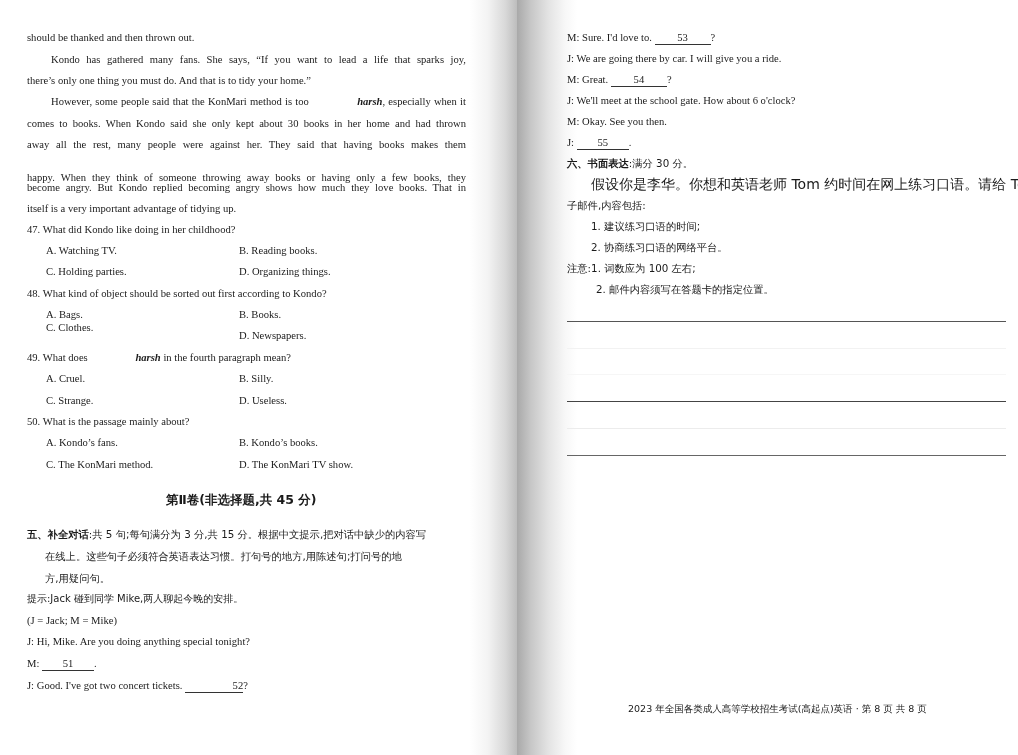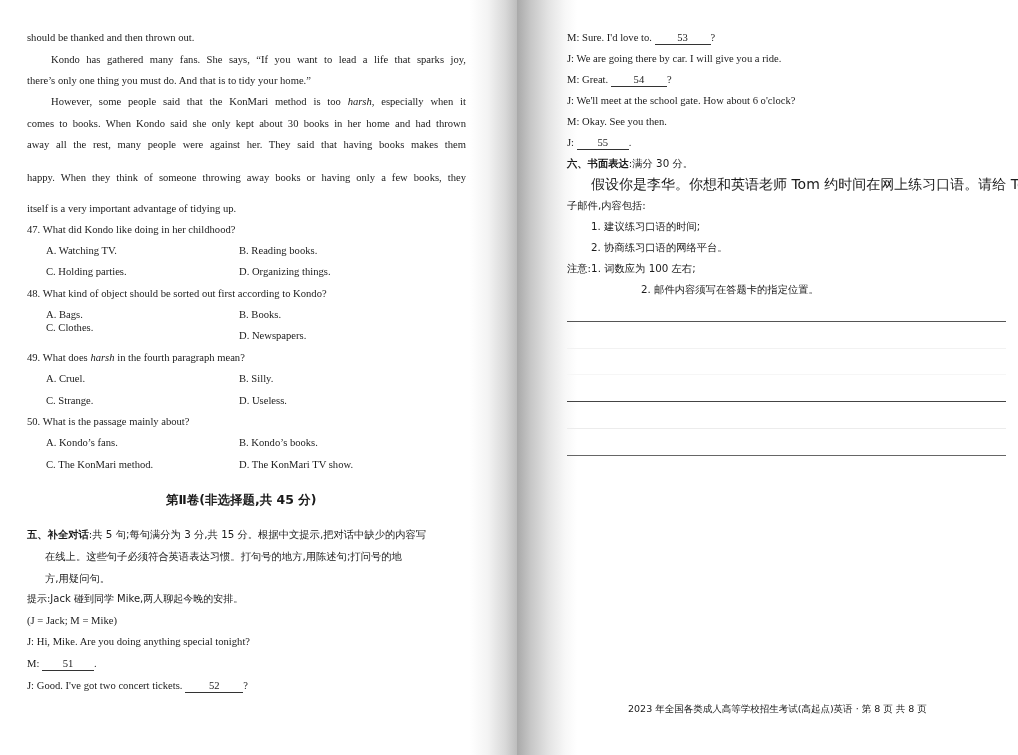--- a/index.html
+++ b/index.html
@@ -5,40 +5,41 @@
   html, body { margin:0; padding:0; }
   body { width:1018px; height:755px; overflow:hidden; background:#fff; position:relative;
          font-family:"Liberation Serif","DejaVu Serif",serif; color:#1a1a1a; }
   .page { position:absolute; top:0; height:755px; }
   #left-page { left:0; width:625px;
     background:linear-gradient(to right,#ffffff 0px,#ffffff 470px,#f3f3f3 488px,#d9d9d9 505px,#bdbdbd 517px); }
   #right-page { left:517px; width:501px;
     background:linear-gradient(to right,#a9a9a9 0px,#c7c7c7 14px,#e4e4e4 32px,#f7f7f7 48px,#ffffff 60px); }
   .ln { position:absolute; font-size:10.6px; white-space:nowrap; line-height:14px; }
   .just { text-align:justify; text-align-last:justify; white-space:normal; }
-  .bi { font-weight:normal; font-style:italic; }
+  .bi { font-weight:bold; font-style:italic;margin-left:45px; }
   .blank { display:inline-block; border-bottom:1px solid #333; text-align:center; width:52px; line-height:12px; }
   .opt { position:absolute; font-size:10.6px; white-space:nowrap; line-height:14px; }
   .sec-title { position:absolute; font-weight:bold; font-size:12.5px; white-space:nowrap; }
   .cn { font-family:"DejaVu Sans",sans-serif; }
   .footer { position:absolute; font-size:9.5px; white-space:nowrap; }
   .rule { position:absolute; left:567px; width:439px; }
 </style>
 </head>
 <body>
 
 <div id="left-page" class="page">
 
   <div class="ln" style="left:27px;top:31px;">should be thanked and then thrown out.</div>
   <div class="ln just" style="left:51px;top:53px;width:415px;">Kondo has gathered many fans. She says, “If you want to lead a life that sparks joy,</div>
   <div class="ln" style="left:27px;top:74px;">there’s only one thing you must do. And that is to tidy your home.”</div>
   <div class="ln just" style="left:51px;top:95px;width:415px;"><span>However, some people said that the KonMari method is too</span> <span class="bi">harsh</span><span>, especially when it</span></div>
   <div class="ln just" style="left:27px;top:117px;width:439px;">comes to books. When Kondo said she only kept about 30 books in her home and had thrown</div>
   <div class="ln just" style="left:27px;top:138px;width:439px;">away all the rest, many people were against her. They said that having books makes them</div>
   <div class="ln just" style="left:27px;top:160px;width:439px;margin-top:11px;">happy. When they think of someone throwing away books or having only a few books, they</div>
+  <div class="ln just" style="left:27px;top:181px;width:439px;">become angry. But Kondo replied becoming angry shows how much they love books. That in</div>
   <div class="ln" style="left:27px;top:202px;">itself is a very important advantage of tidying up.</div>
 
   <div class="ln" style="left:27px;top:223px;"><span>47.</span> <span>What did Kondo like doing in her childhood?</span></div>
   <div class="opt" style="left:46px;top:244px;">A. Watching TV.</div>
   <div class="opt" style="left:239px;top:244px;">B. Reading books.</div>
   <div class="opt" style="left:46px;top:265px;">C. Holding parties.</div>
   <div class="opt" style="left:239px;top:265px;">D. Organizing things.</div>
 
   <div class="ln" style="left:27px;top:287px;text-align:center;"><span>48.</span> <span>What kind of object should be sorted out first according to Kondo?</span></div>
   <div class="opt" style="left:46px;top:308px;">A. Bags.</div>
@@ -60,40 +61,40 @@
 
   <div class="sec-title cn" style="left:166px;top:492px;">第Ⅱ卷(非选择题,共 45 分)</div>
 
   <div class="ln cn" style="left:27px;top:527px;font-size:10.3px;"><b>五、补全对话</b><span>:共 5 句;每句满分为 3 分,共 15 分。根据中文提示,把对话中缺少的内容写</span></div>
   <div class="ln cn" style="left:45px;top:549px;font-size:10.3px;">在线上。这些句子必须符合英语表达习惯。打句号的地方,用陈述句;打问号的地</div>
   <div class="ln cn" style="left:45px;top:571px;font-size:10.3px;">方,用疑问句。</div>
   <div class="ln cn" style="left:27px;top:592px;font-size:10px;">提示:Jack 碰到同学 Mike,两人聊起今晚的安排。</div>
   <div class="ln" style="left:27px;top:614px;">(J = Jack; M = Mike)</div>
   <div class="ln" style="left:27px;top:635px;"><span>J:</span> <span>Hi, Mike. Are you doing anything special tonight?</span></div>
   <div class="ln" style="left:27px;top:657px;"><span>M:</span> <span class="blank">51</span><span>.</span></div>
-  <div class="ln" style="left:27px;top:679px;"><span>J:</span> <span>Good. I've got two concert tickets.</span> <span class="blank" style="width:58px;">52</span><span>?</span></div>
+  <div class="ln" style="left:27px;top:679px;"><span>J:</span> <span>Good. I've got two concert tickets.</span> <span class="blank" style="width:58px;text-align:right;">52</span><span>?</span></div>
 
 </div>
 
 <div id="right-page" class="page"></div>
 
 <div class="ln" style="left:567px;top:31px;"><span>M:</span> <span>Sure. I'd love to.</span> <span class="blank" style="width:56px;">53</span><span>?</span></div>
 <div class="ln" style="left:567px;top:52px;"><span>J:</span> <span>We are going there by car. I will give you a ride.</span></div>
 <div class="ln" style="left:567px;top:73px;"><span>M:</span> <span>Great.</span> <span class="blank" style="width:56px;">54</span><span>?</span></div>
 <div class="ln" style="left:567px;top:94px;"><span>J:</span> <span>We'll meet at the school gate. How about 6 o'clock?</span></div>
 <div class="ln" style="left:567px;top:115px;"><span>M:</span> <span>Okay. See you then.</span></div>
 <div class="ln" style="left:567px;top:136px;"><span>J:</span> <span class="blank">55</span><span>.</span></div>
 
 <div class="ln cn" style="left:567px;top:156px;font-size:10.3px;"><b>六、书面表达</b><span>:满分 30 分。</span></div>
 <div class="ln cn" style="left:591px;top:177px;font-size:14px;">假设你是李华。你想和英语老师 Tom 约时间在网上练习口语。请给 Tom 写一封电</div>
 <div class="ln cn" style="left:567px;top:198px;font-size:10.3px;">子邮件,内容包括:</div>
 <div class="ln cn" style="left:591px;top:219px;font-size:10.3px;">1. 建议练习口语的时间;</div>
 <div class="ln cn" style="left:591px;top:240px;font-size:10.3px;">2. 协商练习口语的网络平台。</div>
 <div class="ln cn" style="left:567px;top:261px;font-size:10.3px;"><span>注意:</span><span>1. 词数应为 100 左右;</span></div>
-<div class="ln cn" style="left:596px;top:282px;font-size:10.3px;margin-left:45px;">2. 邮件内容须写在答题卡的指定位置。</div>
+<div class="ln cn" style="left:596px;top:282px;font-size:10.3px;">2. 邮件内容须写在答题卡的指定位置。</div>
 
 <div class="rule" style="top:321px;border-top:1.5px solid #555;"></div>
 <div class="rule" style="top:348px;border-top:1px solid #f2f2f2;"></div>
 <div class="rule" style="top:374px;border-top:1px solid #f6f6f6;"></div>
 <div class="rule" style="top:401px;border-top:1.5px solid #444;"></div>
 <div class="rule" style="top:428px;border-top:1px solid #ececec;"></div>
 <div class="rule" style="top:455px;border-top:1.5px solid #666;"></div>
 
 <div class="footer cn" style="left:628px;top:703px;">2023 年全国各类成人高等学校招生考试(高起点)英语 · 第 8 页    共 8 页</div>
 

